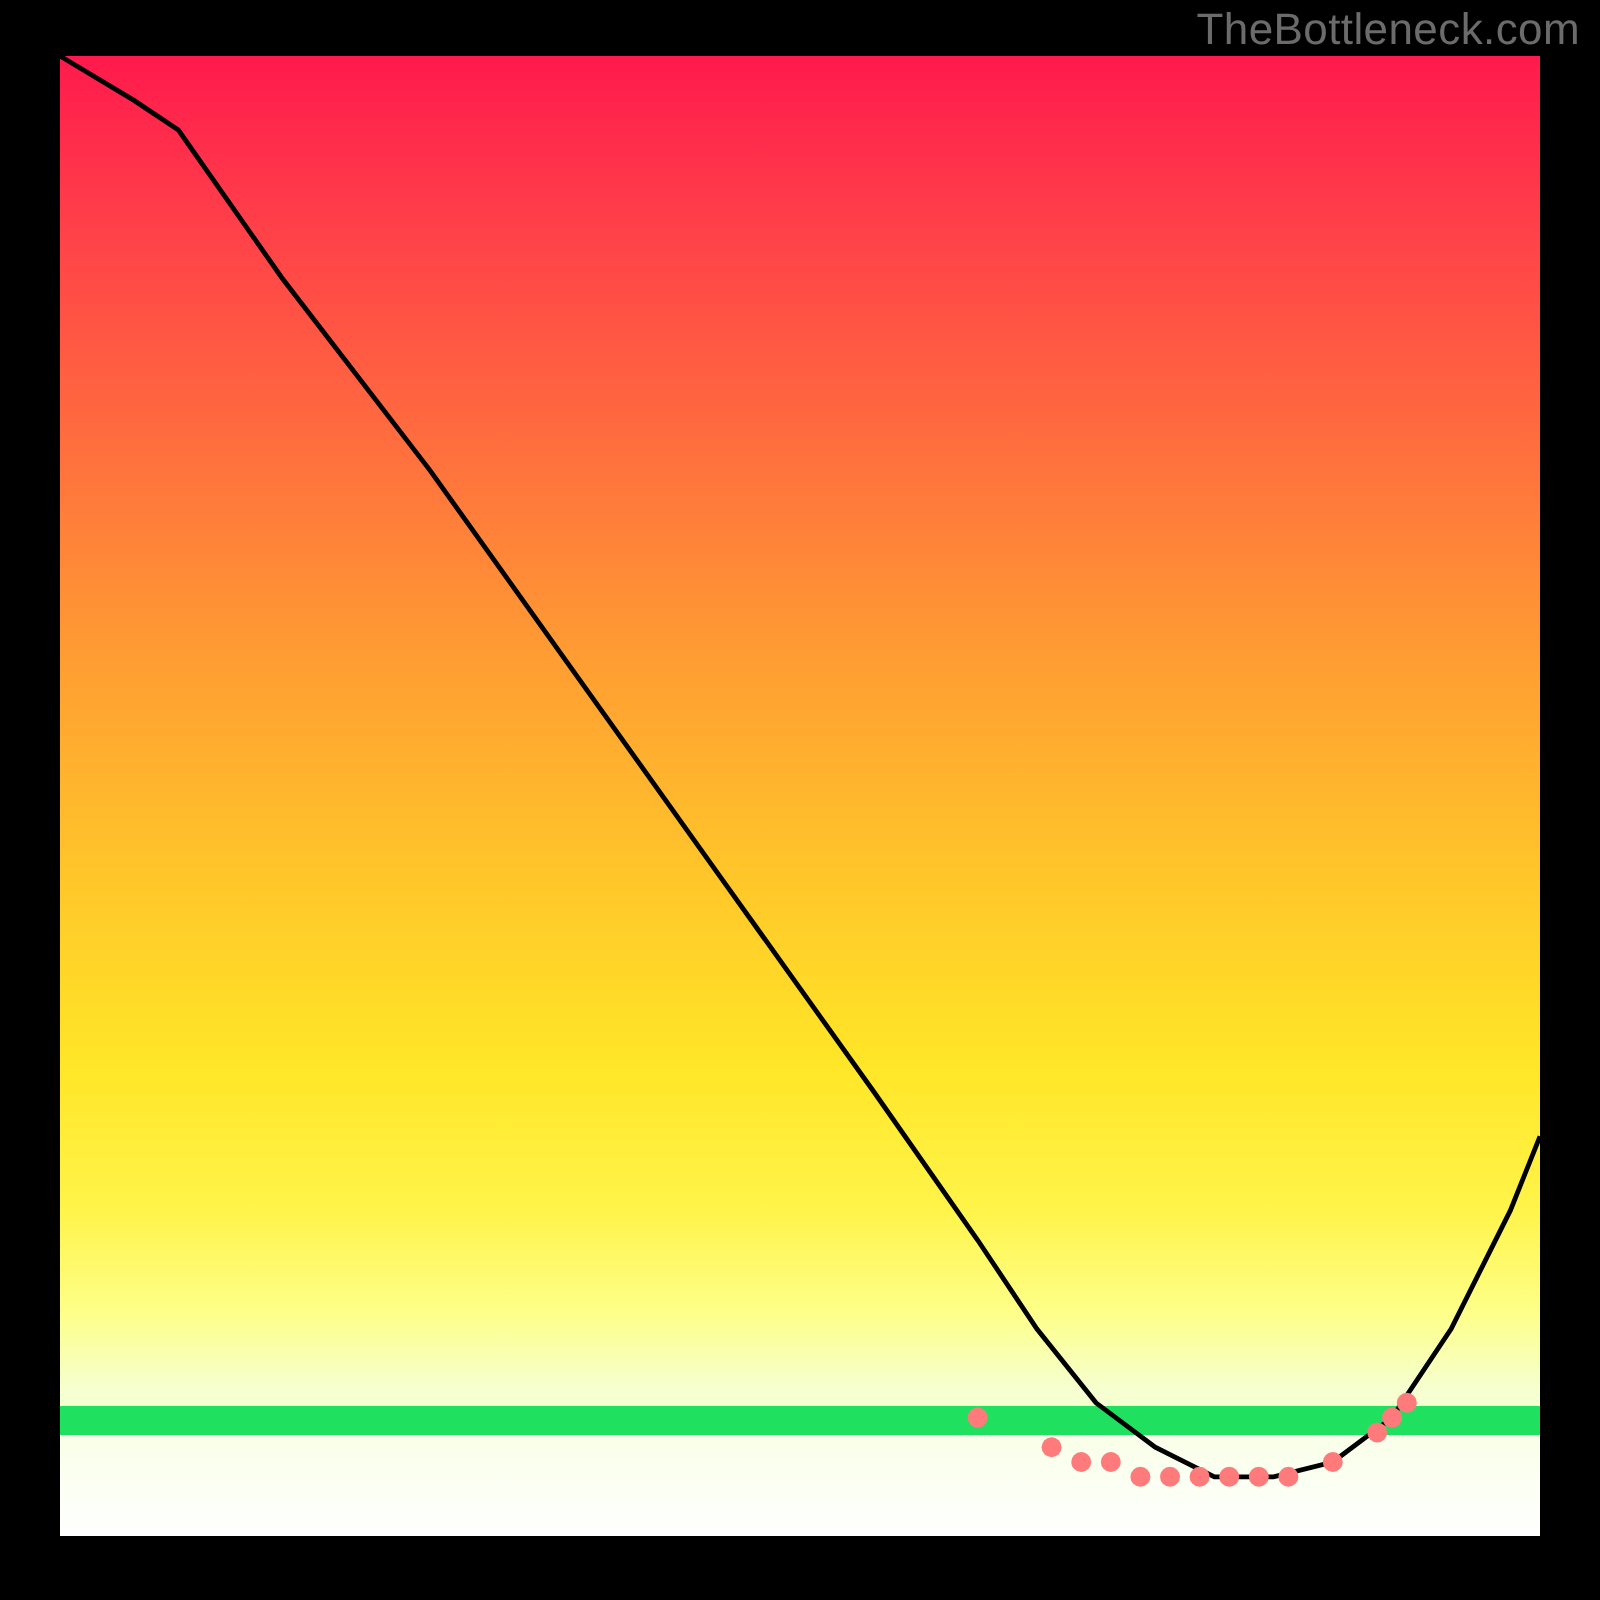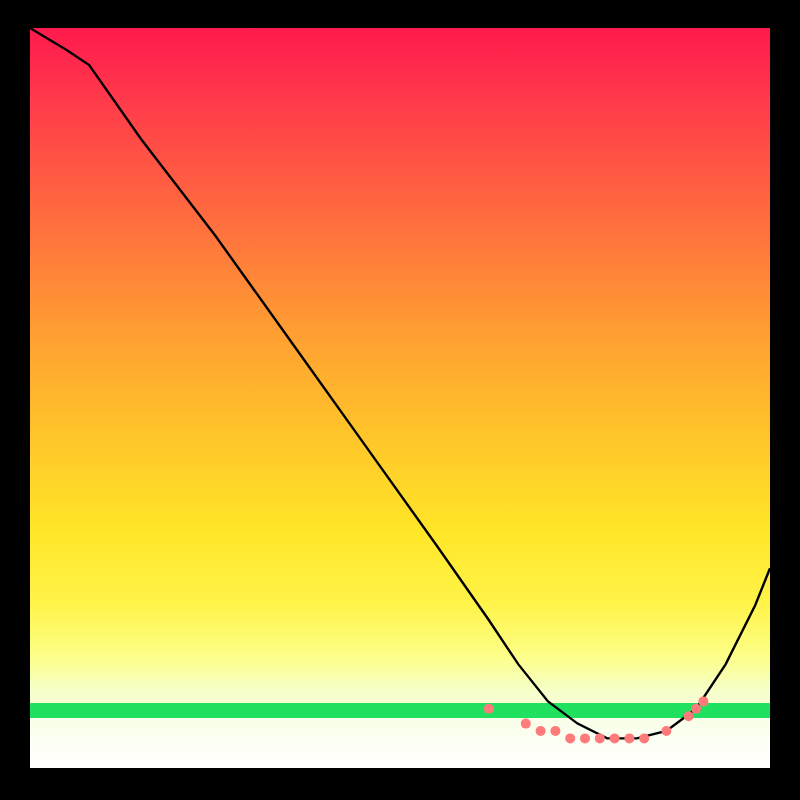--- a/index.html
+++ b/index.html
@@ -58,20 +58,21 @@
     top: 0;
     width: 740px;
     height: 740px;
     overflow: visible;
   }
 </style>
 </head>
 <body>
 
 <div class="frame">
+  <div class="watermark">TheBottleneck.com</div>
 
   <div class="plot-area">
     <svg class="curve" viewBox="0 0 740 740">
       <path id="curve-path" fill="none" stroke="#000000" stroke-width="2.4" d="M0.0,0.0 L37.0,22.2 L59.2,37.0 L111.0,111.0 L185.0,207.2 L259.0,310.8 L333.0,414.4 L407.0,518.0 L458.8,592.0 L488.4,636.4 L518.0,673.4 L547.6,695.6 L577.2,710.4 L606.8,710.4 L636.4,703.0 L666.0,680.8 L695.6,636.4 L725.2,577.2 L740.0,540.2 "></path>
       <g id="dots">
           <circle cx="458.8" cy="680.8" r="5" fill="#ff7b7b"></circle>
           <circle cx="495.8" cy="695.6" r="5" fill="#ff7b7b"></circle>
           <circle cx="510.6" cy="703.0" r="5" fill="#ff7b7b"></circle>
           <circle cx="525.4" cy="703.0" r="5" fill="#ff7b7b"></circle>
           <circle cx="540.2" cy="710.4" r="5" fill="#ff7b7b"></circle>

